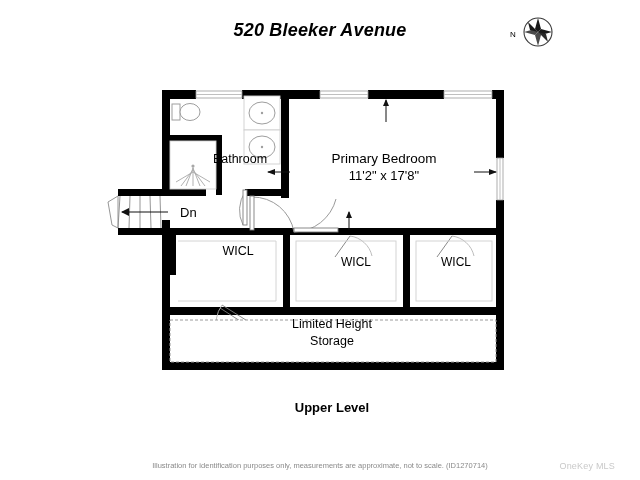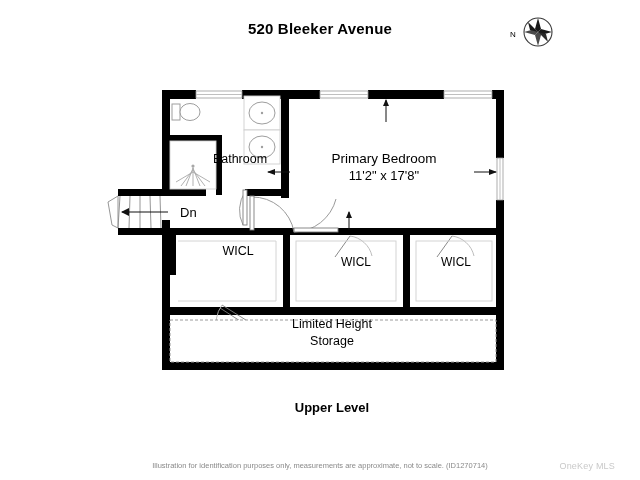--- a/index.html
+++ b/index.html
@@ -16,23 +16,24 @@
     overflow: hidden;
   }
 
   
   #plan-title {
     position: absolute;
     top: 20px;
     left: 0;
     width: 640px;
     text-align: center;
-    font-size: 15px;
+    font-size: 18px;
     font-weight: bold;
     letter-spacing: 0.2px;
+    font-style: italic;
   }
 
   #compass {
     position: absolute;
     left: 508px;
     top: 10px;
     width: 52px;
     height: 46px;
   }
   #compass .compass-label {

